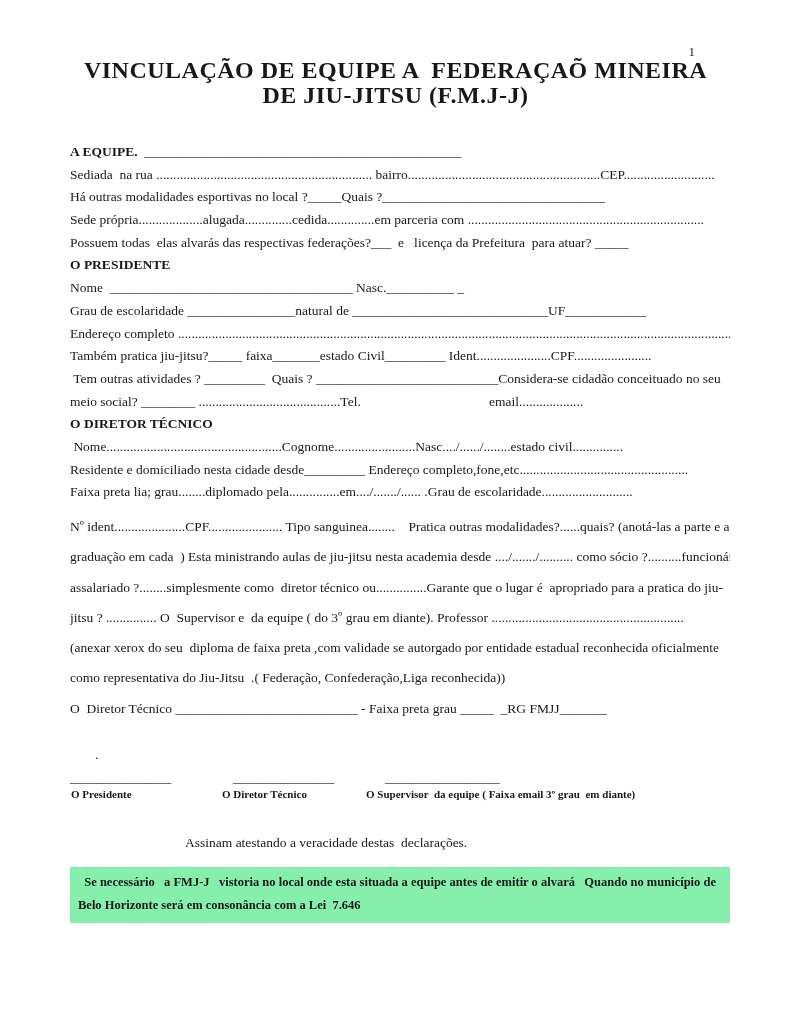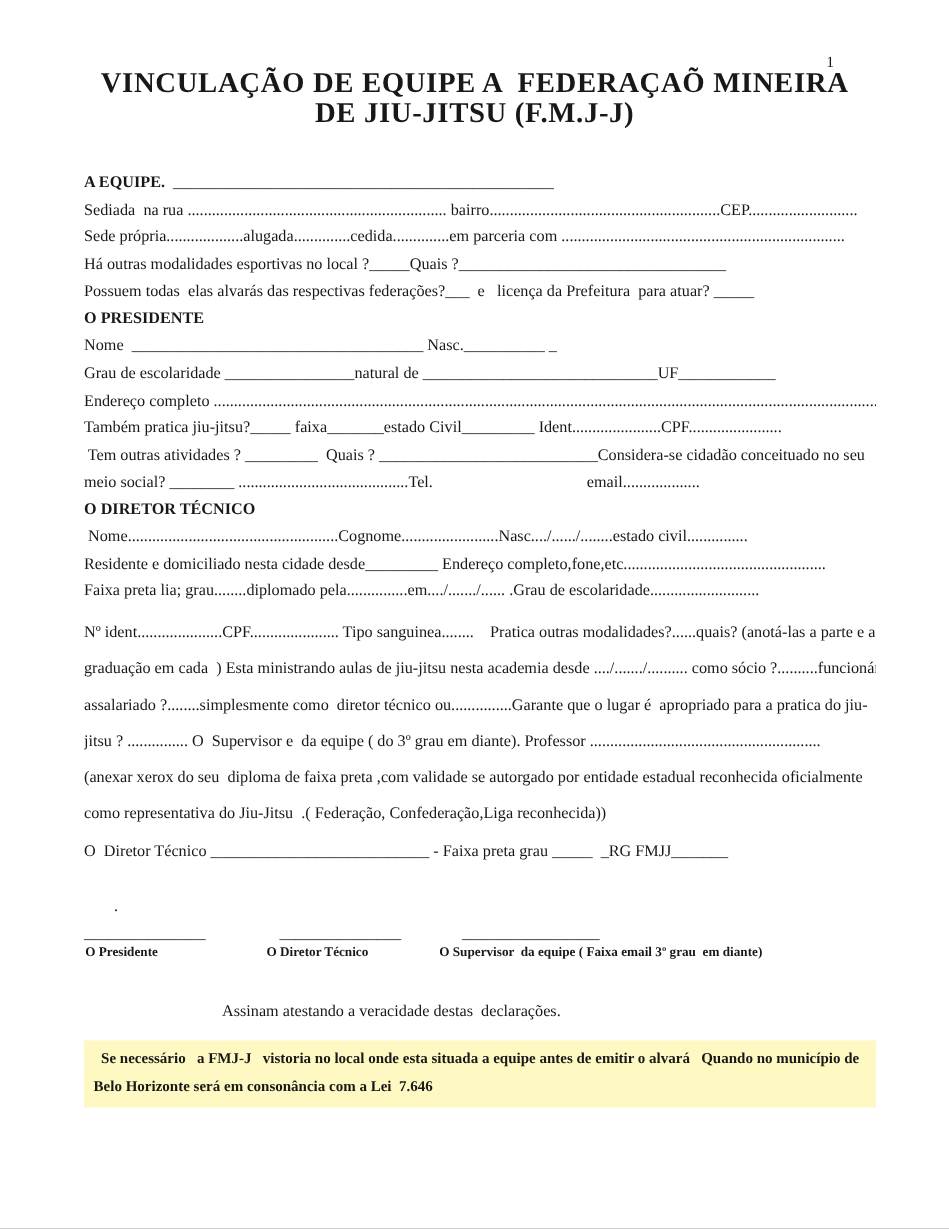--- a/index.html
+++ b/index.html
@@ -79,22 +79,22 @@
 
   <div class="title-block">
     <div class="title-line">VINCULAÇÃO DE EQUIPE A  FEDERAÇAÕ MINEIRA</div>
     <div class="title-line">DE JIU-JITSU (F.M.J-J)</div>
   </div>
 
   <div class="content">
 
     <div class="fline"><span class="bold">A EQUIPE.</span><span>  _______________________________________________</span></div>
     <div class="fline">Sediada  na rua ................................................................ bairro.........................................................CEP...........................</div>
+    <div class="fline">Há outras modalidades esportivas no local ?_____Quais ?_________________________________</div>
     <div class="fline">Sede própria...................alugada..............cedida..............em parceria com ......................................................................</div>
-    <div class="fline">Há outras modalidades esportivas no local ?_____Quais ?_________________________________</div>
     <div class="fline">Possuem todas  elas alvarás das respectivas federações?___  e   licença da Prefeitura  para atuar? _____</div>
 
     <div class="fline bold">O PRESIDENTE</div>
     <div class="fline">Nome  ____________________________________ Nasc.__________ _</div>
     <div class="fline">Grau de escolaridade ________________natural de _____________________________UF____________</div>
     <div class="fline">Endereço completo ......................................................................................................................................................................</div>
     <div class="fline">Também pratica jiu-jitsu?_____ faixa_______estado Civil_________ Ident......................CPF.......................</div>
     <div class="fline"> Tem outras atividades ? _________  Quais ? ___________________________Considera-se cidadão conceituado no seu</div>
     <div class="fline">meio social? ________ ..........................................Tel.                                      email...................</div>
 
@@ -120,16 +120,16 @@
       <span class="sig-u u1">_______________</span>
       <span class="sig-u u2">_______________</span>
       <span class="sig-u u3">_________________</span>
       <span class="sig-l l1">O Presidente</span>
       <span class="sig-l l2">O Diretor Técnico</span>
       <span class="sig-l l3">O Supervisor  da equipe ( Faixa email 3º grau  em diante)</span>
     </div>
 
     <div class="attest">Assinam atestando a veracidade destas  declarações.</div>
 
-    <div class="notice" style="background: #fef9c3;">  Se necessário   a FMJ-J   vistoria no local onde esta situada a equipe antes de emitir o alvará   Quando no município de Belo Horizonte será em consonância com a Lei  7.646</div>
+    <div class="notice" style="background: #86efac;">  Se necessário   a FMJ-J   vistoria no local onde esta situada a equipe antes de emitir o alvará   Quando no município de Belo Horizonte será em consonância com a Lei  7.646</div>
 
   </div>
 </div>
 
 </body></html>

